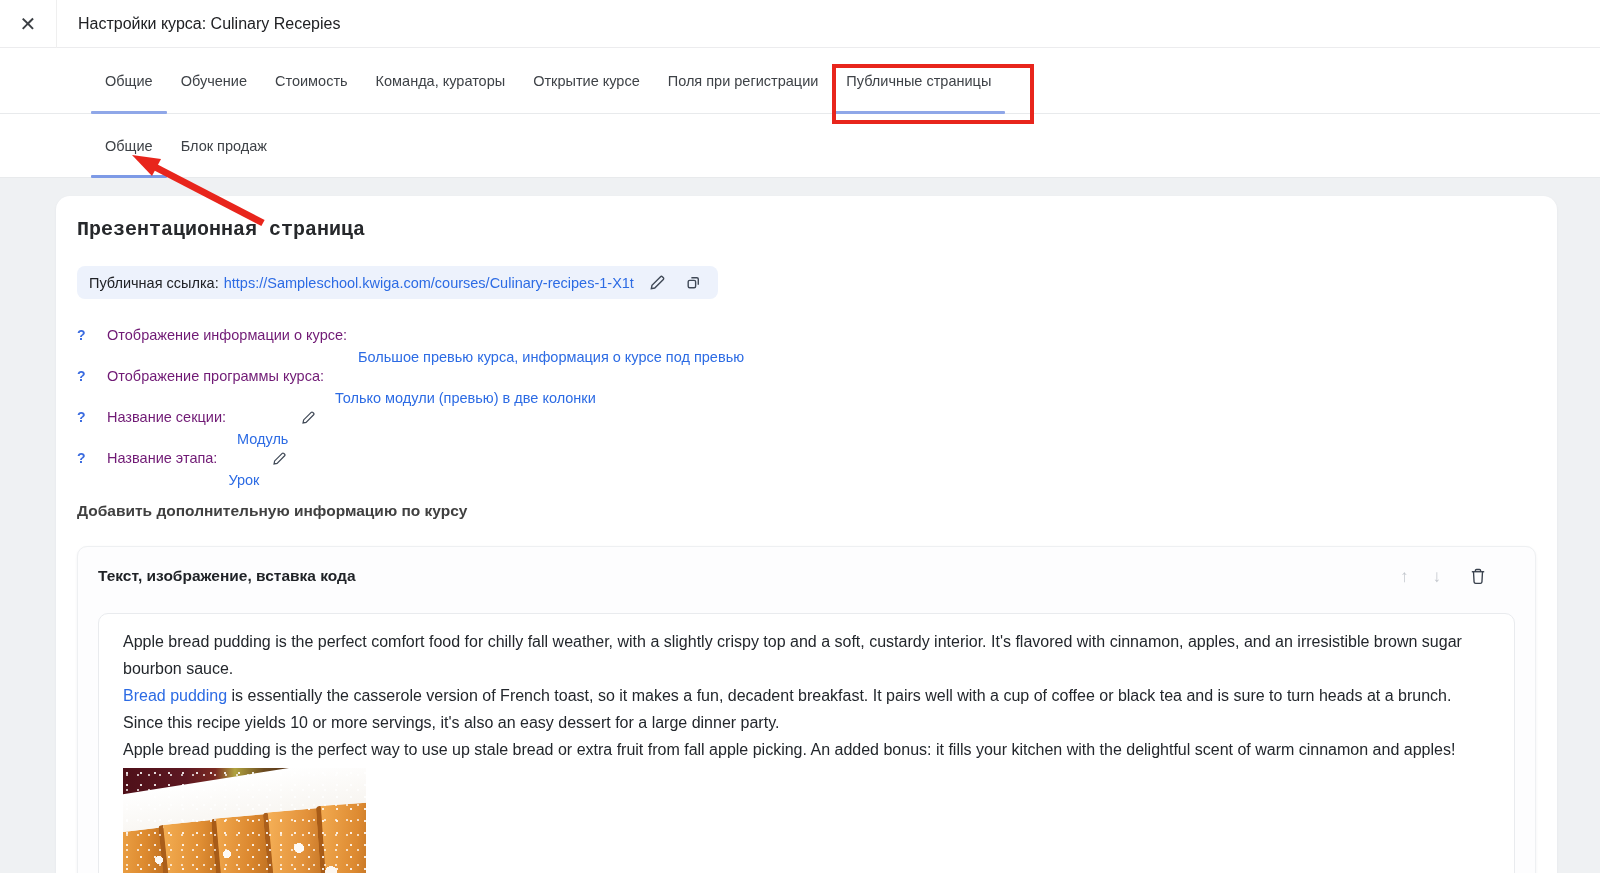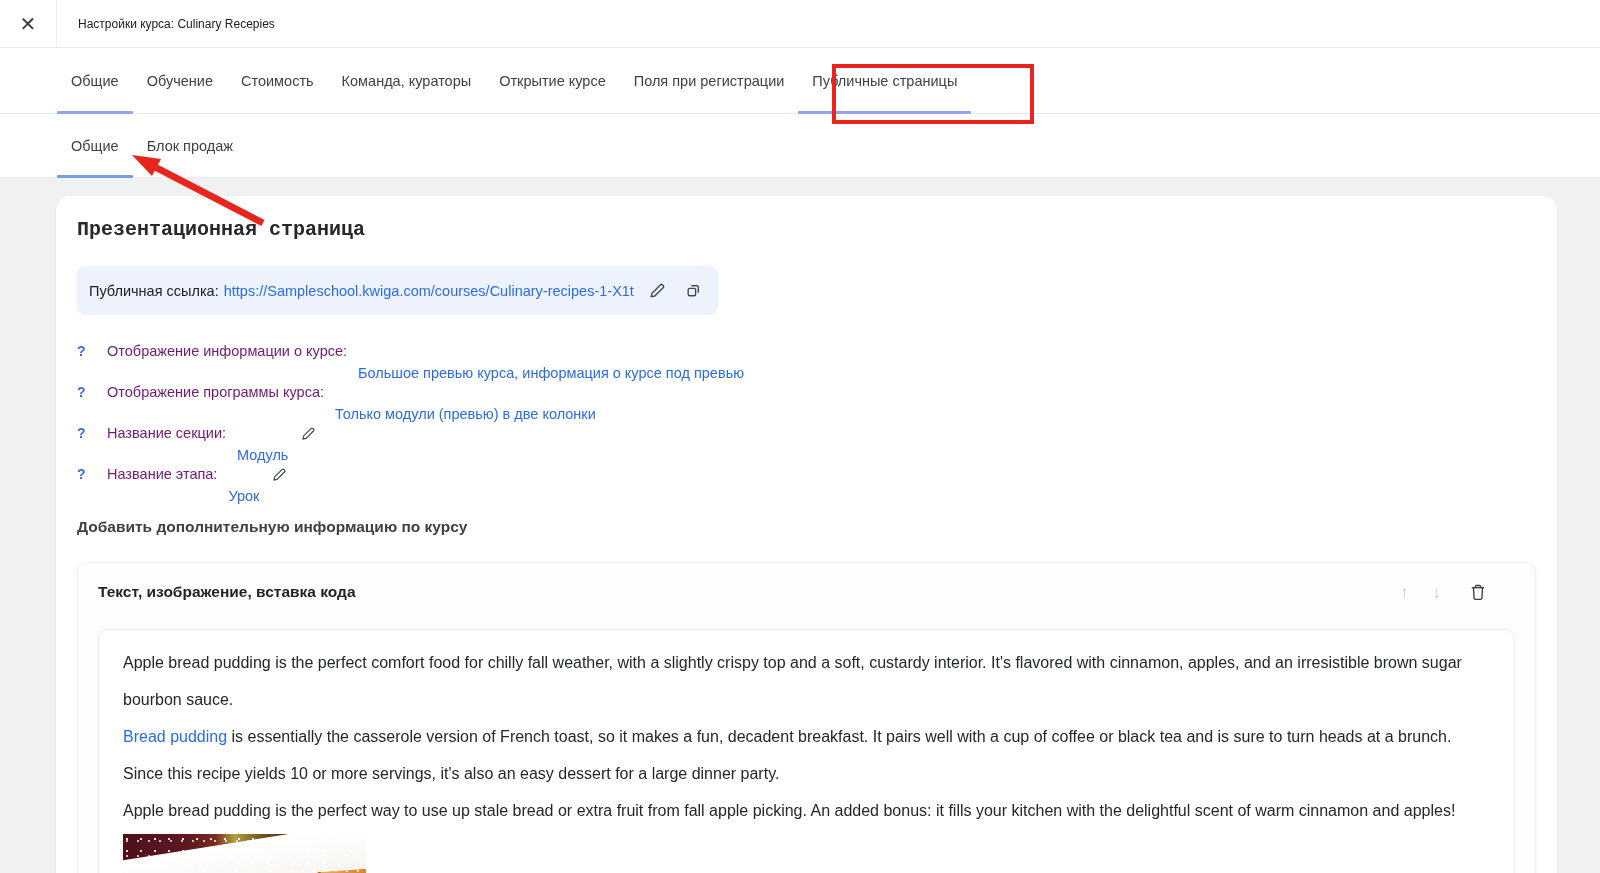--- a/index.html
+++ b/index.html
@@ -14,24 +14,24 @@
   
   .modal-header {
     height: 48px; background: #fff; display: flex; align-items: center;
     border-bottom: 1px solid #ececee;
   }
   .close-btn {
     width: 56px; height: 48px; display: flex; align-items: center; justify-content: center;
     font-size: 20px; color: #3b3f44; background: none; border: none; cursor: pointer;
   }
   .head-divider { width: 1px; height: 48px; background: #efefef; }
-  .modal-title { margin-left: 21px; font-size: 12px; font-weight: 500; color: #202124; }
-
-  
-  .tabs { display: flex; background: #fff; padding-left: 57px; border-bottom: 1px solid #e8eaec; position: relative; }
+  .modal-title { margin-left: 21px; font-size: 16px; font-weight: 500; color: #202124; }
+
+  
+  .tabs { display: flex; background: #fff; padding-left: 91px; border-bottom: 1px solid #e8eaec; position: relative; }
   .tabs.row1 { height: 66px; }
   .tabs.row2 { height: 64px; }
   .tab {
     display: flex; align-items: center; padding: 0 14px; font-size: 14.5px;
     color: #3e4247; cursor: pointer; position: relative; white-space: nowrap;
   }
   .tab.active1::after, .tab.active2::after {
     content: ""; position: absolute; left: 0; right: 0; bottom: -1px; height: 3px; border-radius: 1px;
   }
   .tab.active1::after { background: #8fa7e8; }
@@ -48,21 +48,21 @@
   .main { background: #eff1f3; padding: 18px 0 0 56px; min-height: 695px; }
   .card {
     width: 1501px; background: #fff; border-radius: 14px;
     box-shadow: 0 1px 3px rgba(30,40,60,.05);
     padding: 22px 21px 60px 21px; min-height: 900px;
   }
   .section-title { font-size: 20px; font-weight: 700; color: #26282b; font-family: Liberation Mono, monospace; }
 
   .link-pill {
     display: inline-flex; align-items: center; gap: 5px;
-    background: #edf2fc; border-radius: 8px; padding: 16px 12px;
+    background: #edf2fc; border-radius: 8px; padding: 8px 12px;
     margin-top: 25px; font-size: 14.5px;
   }
   .link-pill .pill-label { color: #202226; }
   .pill-url { color: #2c6be4; text-decoration: none; cursor: pointer; text-align: right; }
   .icon-btn {
     background: none; border: none; cursor: pointer; color: #3f4856;
     display: inline-flex; align-items: center; padding: 0 4px;
   }
   .icon-btn svg { display: block; }
   .link-pill .icon-btn { margin-left: 6px; }
@@ -84,21 +84,21 @@
   .widget-head { display: flex; align-items: center; justify-content: space-between; gap: 13px; }
   .widget-title { font-size: 15.5px; font-weight: 700; color: #1f2226; }
   .widget-icons { display: flex; align-items: center; gap: 24px; padding-right: 24px; }
   .move-btn { background: none; border: none; cursor: pointer; color: #c2c6cc; font-size: 17px; line-height: 1; }
   .trash-btn { color: #39414d; }
 
   .text-box {
     margin-top: 28px; border: 1px solid #e9ebee; border-radius: 10px;
     background: #fff; padding: 14px 24px 24px 24px;
   }
-  .text-box p { font-size: 16px; line-height: 37px; color: #23272c; }
+  .text-box p { font-size: 16px; line-height: 27px; color: #23272c; }
   .inline-link { color: #2c6be4; text-decoration: none; cursor: pointer; }
 
   
   .food-img {
     margin-top: 5px; width: 243px; height: 175px; position: relative;
     overflow: hidden; background: #d9822b;
   }
   .food-top {
     position: absolute; top: 0; left: 0; right: 0; height: 42px;
     background: linear-gradient(90deg, #4e1019 0%, #5d1822 26%, #7a2a22 38%, #b0a23f 46%, #6b4a20 58%, #4f2c18 74%, #6b3b20 100%);

